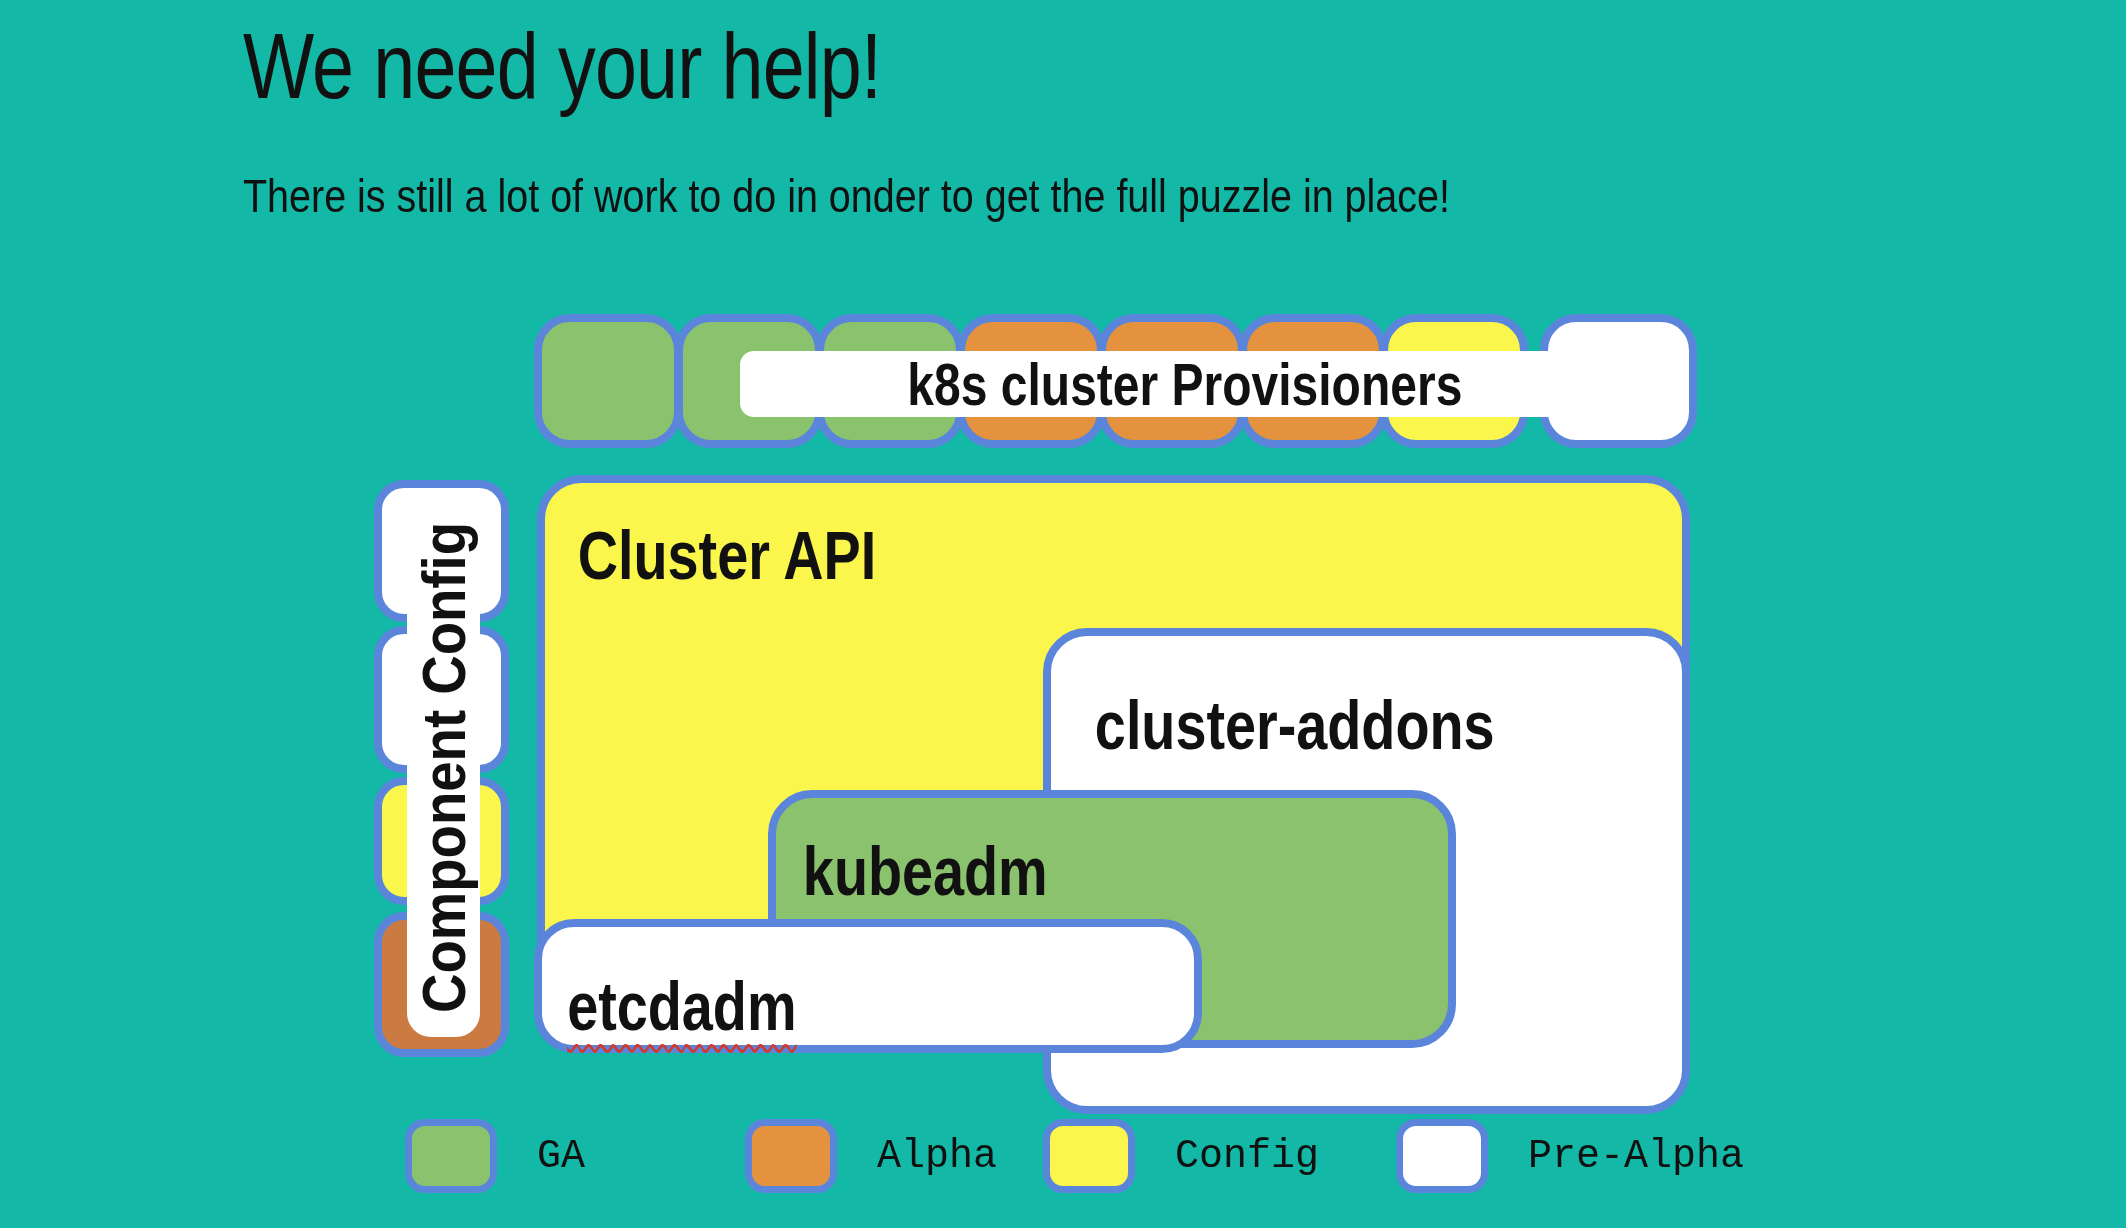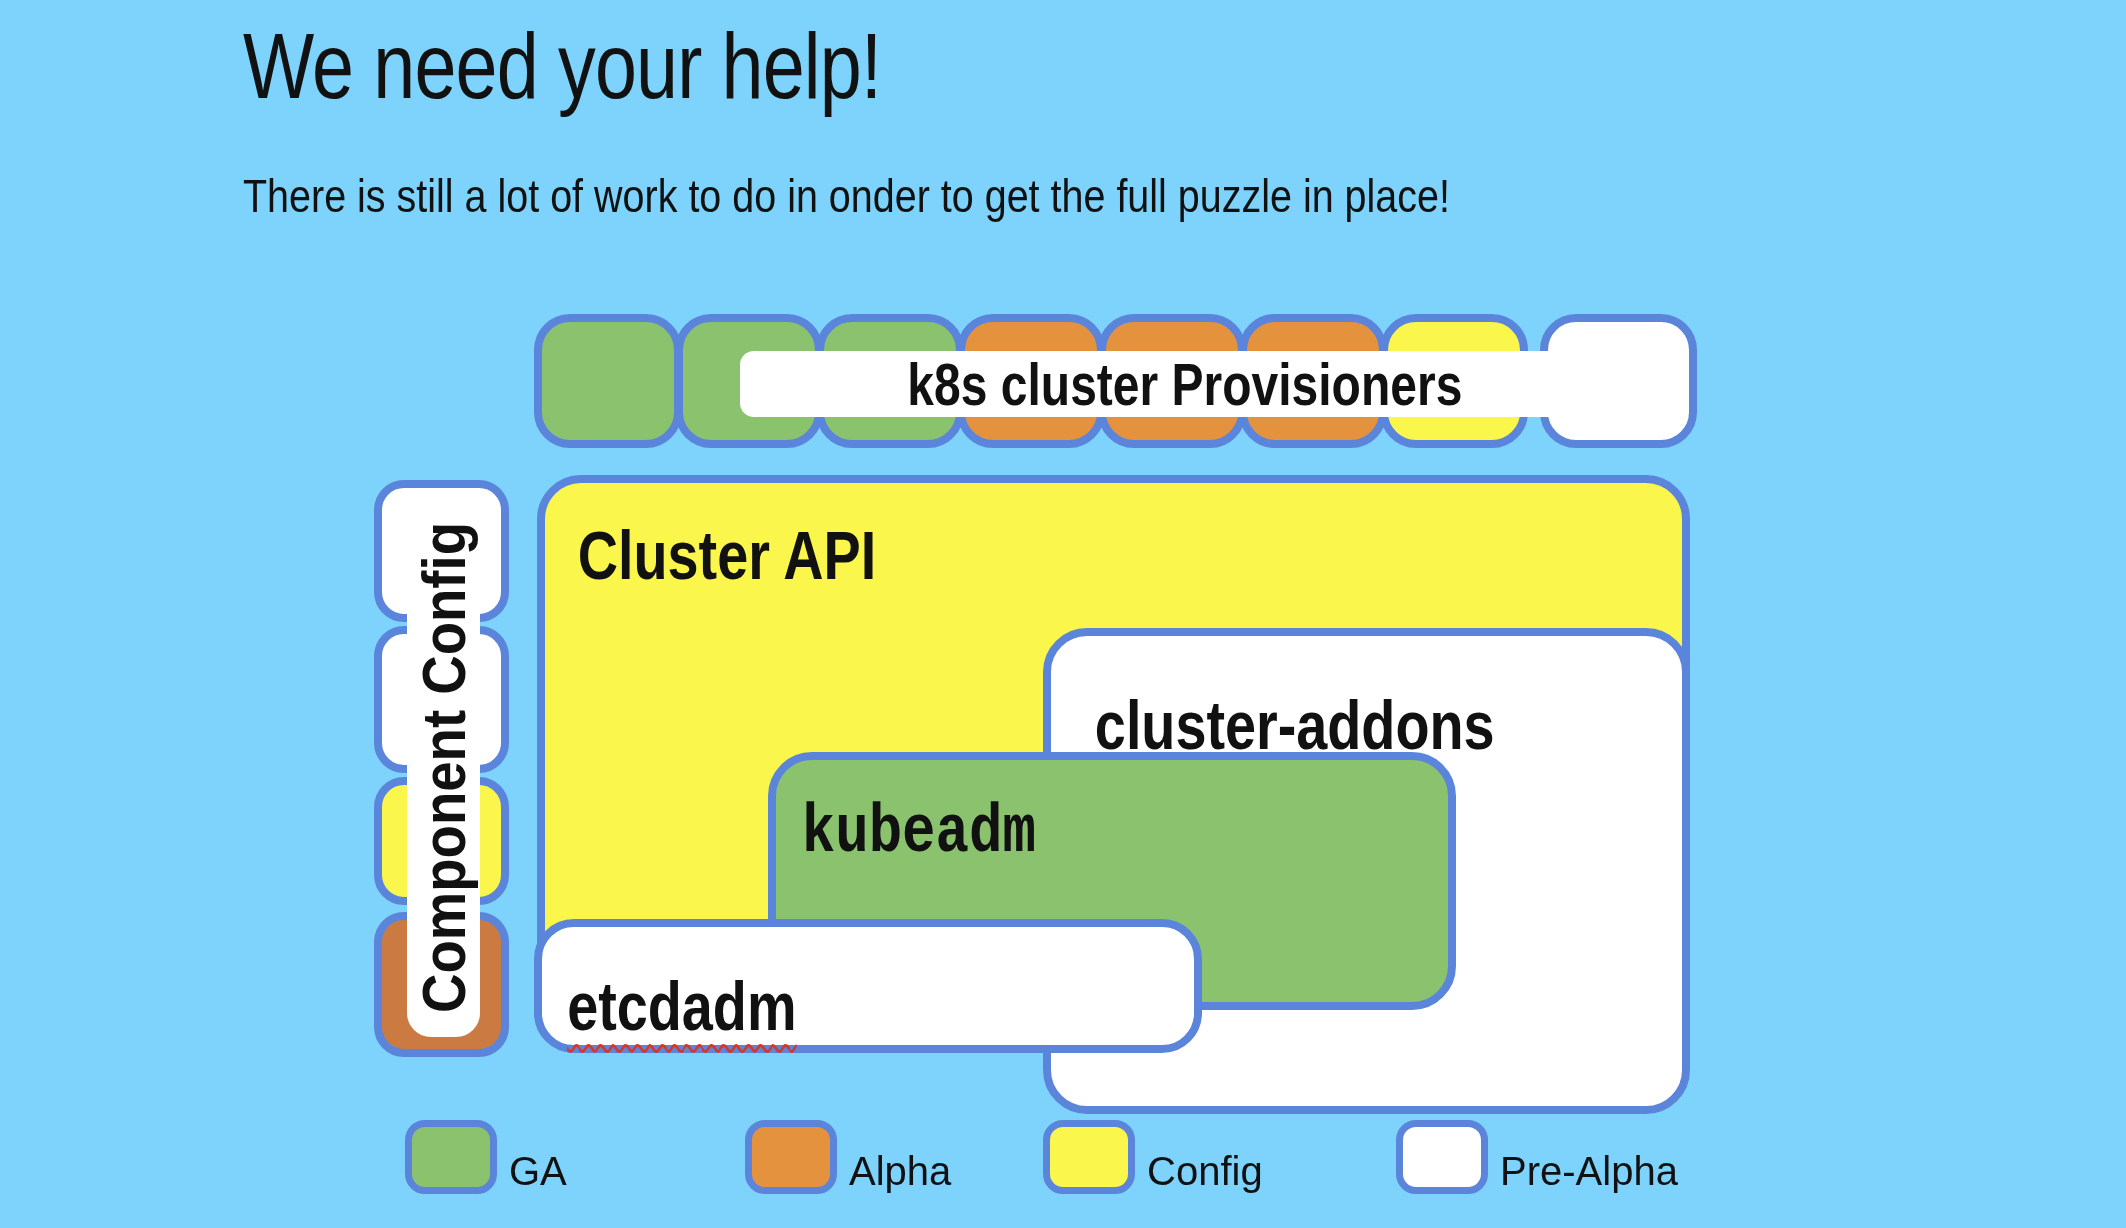--- a/index.html
+++ b/index.html
@@ -7,21 +7,21 @@
     --green-ga:#8bc26e;
     --orange-beta:#e4923e;
     --orange-dark:#cb7b41;
     --yellow-alpha:#faf64c;
     --white:#ffffff;
     --squiggle-red:#d03a2e;
     --text-black:#111111;
   }
   html,body{margin:0;padding:0;background:#fff;}
   .slide{
-    position:relative;width:2126px;height:1228px;background:#7dd3fc;overflow:hidden;
+    position:relative;width:2126px;height:1228px;background:#14b8a6;overflow:hidden;
     font-family:"Liberation Sans",sans-serif;color:var(--text-black);
   }
   
   .title{
     position:absolute;left:243px;top:14px;font-size:92px;font-weight:400;
     white-space:nowrap;transform:scaleX(0.82);transform-origin:left top;letter-spacing:-1px;
   }
   .subtitle{
     position:absolute;left:243px;top:168px;font-size:47px;font-weight:400;
     white-space:nowrap;transform:scaleX(0.84);transform-origin:left top;
@@ -57,37 +57,37 @@
     border-radius:24px;display:flex;align-items:center;justify-content:center;z-index:5;
   }
   .cc-label span{
     font-size:62px;font-weight:700;white-space:nowrap;
     transform:rotate(-90deg) scaleX(0.88);
   }
   
   .box{position:absolute;box-sizing:border-box;border:8px solid var(--border-blue);}
   .box-cluster-api{left:537px;top:475px;width:1153px;height:565px;border-radius:44px;background:var(--yellow-alpha);z-index:1;}
   .box-cluster-addons{left:1043px;top:628px;width:647px;height:486px;border-radius:44px;background:var(--white);z-index:2;}
-  .box-kubeadm{left:768px;top:752px;width:688px;height:258px;border-radius:44px;background:var(--green-ga);z-index:3;font-family:Liberation Mono, monospace;}
+  .box-kubeadm{left:768px;top:790px;width:688px;height:258px;border-radius:44px;background:var(--green-ga);z-index:3;}
   .box-etcdadm{left:534px;top:919px;width:668px;height:134px;border-radius:40px;background:var(--white);z-index:4;}
   .box-label{
     display:block;text-align:left;font-size:68px;font-weight:700;white-space:nowrap;
   }
   .box-label span{display:inline-block;transform:scaleX(0.82);}
   .box-cluster-api .box-label{margin-top:33px;}
   .box-cluster-addons .box-label{margin-top:50px;}
   .box-kubeadm .box-label{margin-top:34px;}
   .box-etcdadm .box-label{margin-top:40px;}
   .misspelled{
     text-decoration-line:underline;text-decoration-style:wavy;
     text-decoration-color:var(--squiggle-red);text-decoration-thickness:3px;
     text-underline-offset:14px;
   }
   
-  .legend-item{position:absolute;top:1118px;height:76px;display:flex;align-items:flex-end;gap:12px;}
+  .legend-item{position:absolute;top:1118px;height:76px;display:flex;align-items:center;gap:40px;font-family:Liberation Mono, monospace;}
   .legend-item:nth-child(1){left:405px;}
   .legend-item:nth-child(2){left:745px;}
   .legend-item:nth-child(3){left:1043px;}
   .legend-item:nth-child(4){left:1360px;padding-left:36px;}
   .legend-swatch{
     width:92px;height:74px;box-sizing:border-box;border:7px solid var(--border-blue);
     border-radius:20px;background:var(--white);flex:0 0 auto;
   }
   .legend-label{font-size:40px;font-weight:400;white-space:nowrap;}
 </style>

